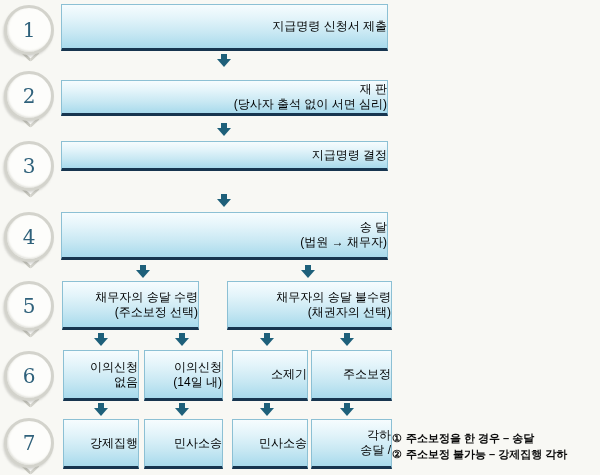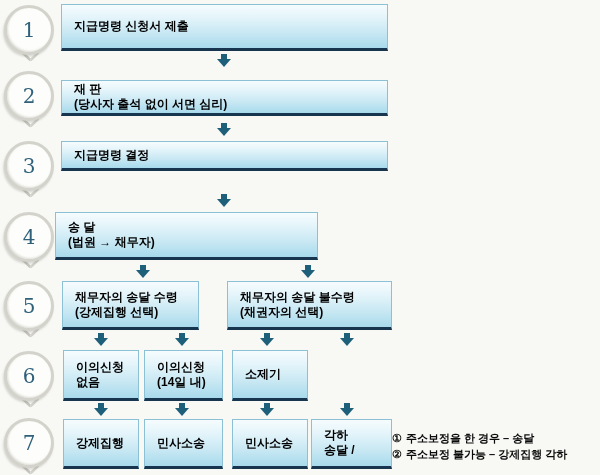--- a/index.html
+++ b/index.html
@@ -22,21 +22,21 @@
     display:flex;align-items:center;justify-content:center;
   }
   .badge-num{
     font-family:"DejaVu Serif", serif;font-size:20px;color:#2f617b;line-height:1;
   }
   
   .flow-box{
     position:absolute;box-sizing:border-box;
     background:linear-gradient(180deg,#f6fcfe 0%,#e3f4fa 30%,#c8e8f3 65%,#a8daec 100%);
     border:1px solid #8cc0d4;border-bottom:3px solid #17354f;
-    color:#000;font-weight:bold;font-size:12px;text-align:left;
+    color:#000;font-weight:normal;font-size:12px;text-align:right;
     display:flex;flex-direction:column;justify-content:center;
     line-height:15px;letter-spacing:0px;padding-left:12px;
   }
   .flow-box span{display:block;}
   
   .arrow{position:absolute;width:14px;height:13px;}
   .arrow .stub{width:6px;height:5px;background:#1e607a;margin:0 auto;}
   .arrow .head{width:0;height:0;border-left:7px solid transparent;border-right:7px solid transparent;border-top:8px solid #1e607a;}
   
   .notes{position:absolute;left:392px;top:430px;font-size:11px;font-weight:bold;color:#0a0a0a;line-height:16px;white-space:nowrap;}
@@ -108,36 +108,36 @@
     </div>
 
   <div class="flow-box" style="left:61px;top:141px;width:327px;height:30px">
     <span>지급명령 결정</span>
   </div>
   <div class="arrow" style="left:217px;top:194px">
       <div class="stub"></div>
       <div class="head"></div>
     </div>
 
-  <div class="flow-box" style="left:55px;top:212px;width:263px;height:48px">
+  <div class="flow-box" style="left:61px;top:212px;width:327px;height:48px">
     <span>송 달</span>
     <span>(법원 → 채무자)</span>
   </div>
   <div class="arrow" style="left:136px;top:265px">
       <div class="stub"></div>
       <div class="head"></div>
     </div>
   <div class="arrow" style="left:301px;top:265px">
       <div class="stub"></div>
       <div class="head"></div>
     </div>
 
   <div class="flow-box" style="left:62px;top:281px;width:137px;height:49px">
     <span>채무자의 송달 수령</span>
-    <span>(강제집행 선택)</span>
+    <span>(주소보정 선택)</span>
   </div>
   <div class="flow-box" style="left:227px;top:281px;width:165px;height:49px">
     <span>채무자의 송달 불수령</span>
     <span>(채권자의 선택)</span>
   </div>
   <div class="arrow" style="left:94px;top:333px">
       <div class="stub"></div>
       <div class="head"></div>
     </div>
   <div class="arrow" style="left:175px;top:333px">
@@ -157,20 +157,23 @@
     <span>이의신청</span>
     <span>없음</span>
   </div>
   <div class="flow-box" style="left:144px;top:350px;width:79px;height:51px">
     <span>이의신청</span>
     <span>(14일 내)</span>
   </div>
   <div class="flow-box" style="left:232px;top:350px;width:76px;height:51px">
     <span>소제기</span>
   </div>
+  <div class="flow-box" style="left:311px;top:350px;width:81px;height:51px">
+    <span>주소보정</span>
+  </div>
   <div class="arrow" style="left:94px;top:403px">
       <div class="stub"></div>
       <div class="head"></div>
     </div>
   <div class="arrow" style="left:175px;top:403px">
       <div class="stub"></div>
       <div class="head"></div>
     </div>
   <div class="arrow" style="left:260px;top:403px">
       <div class="stub"></div>

